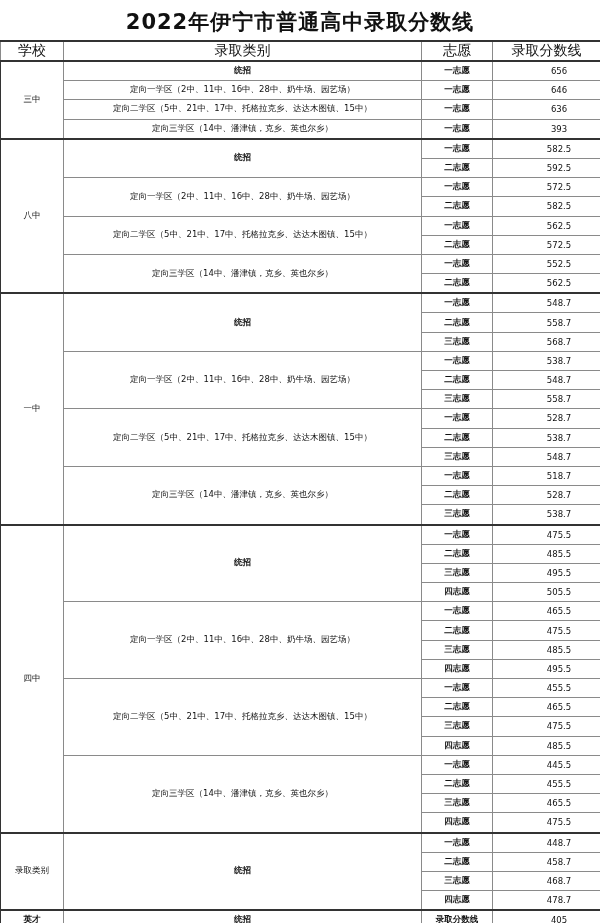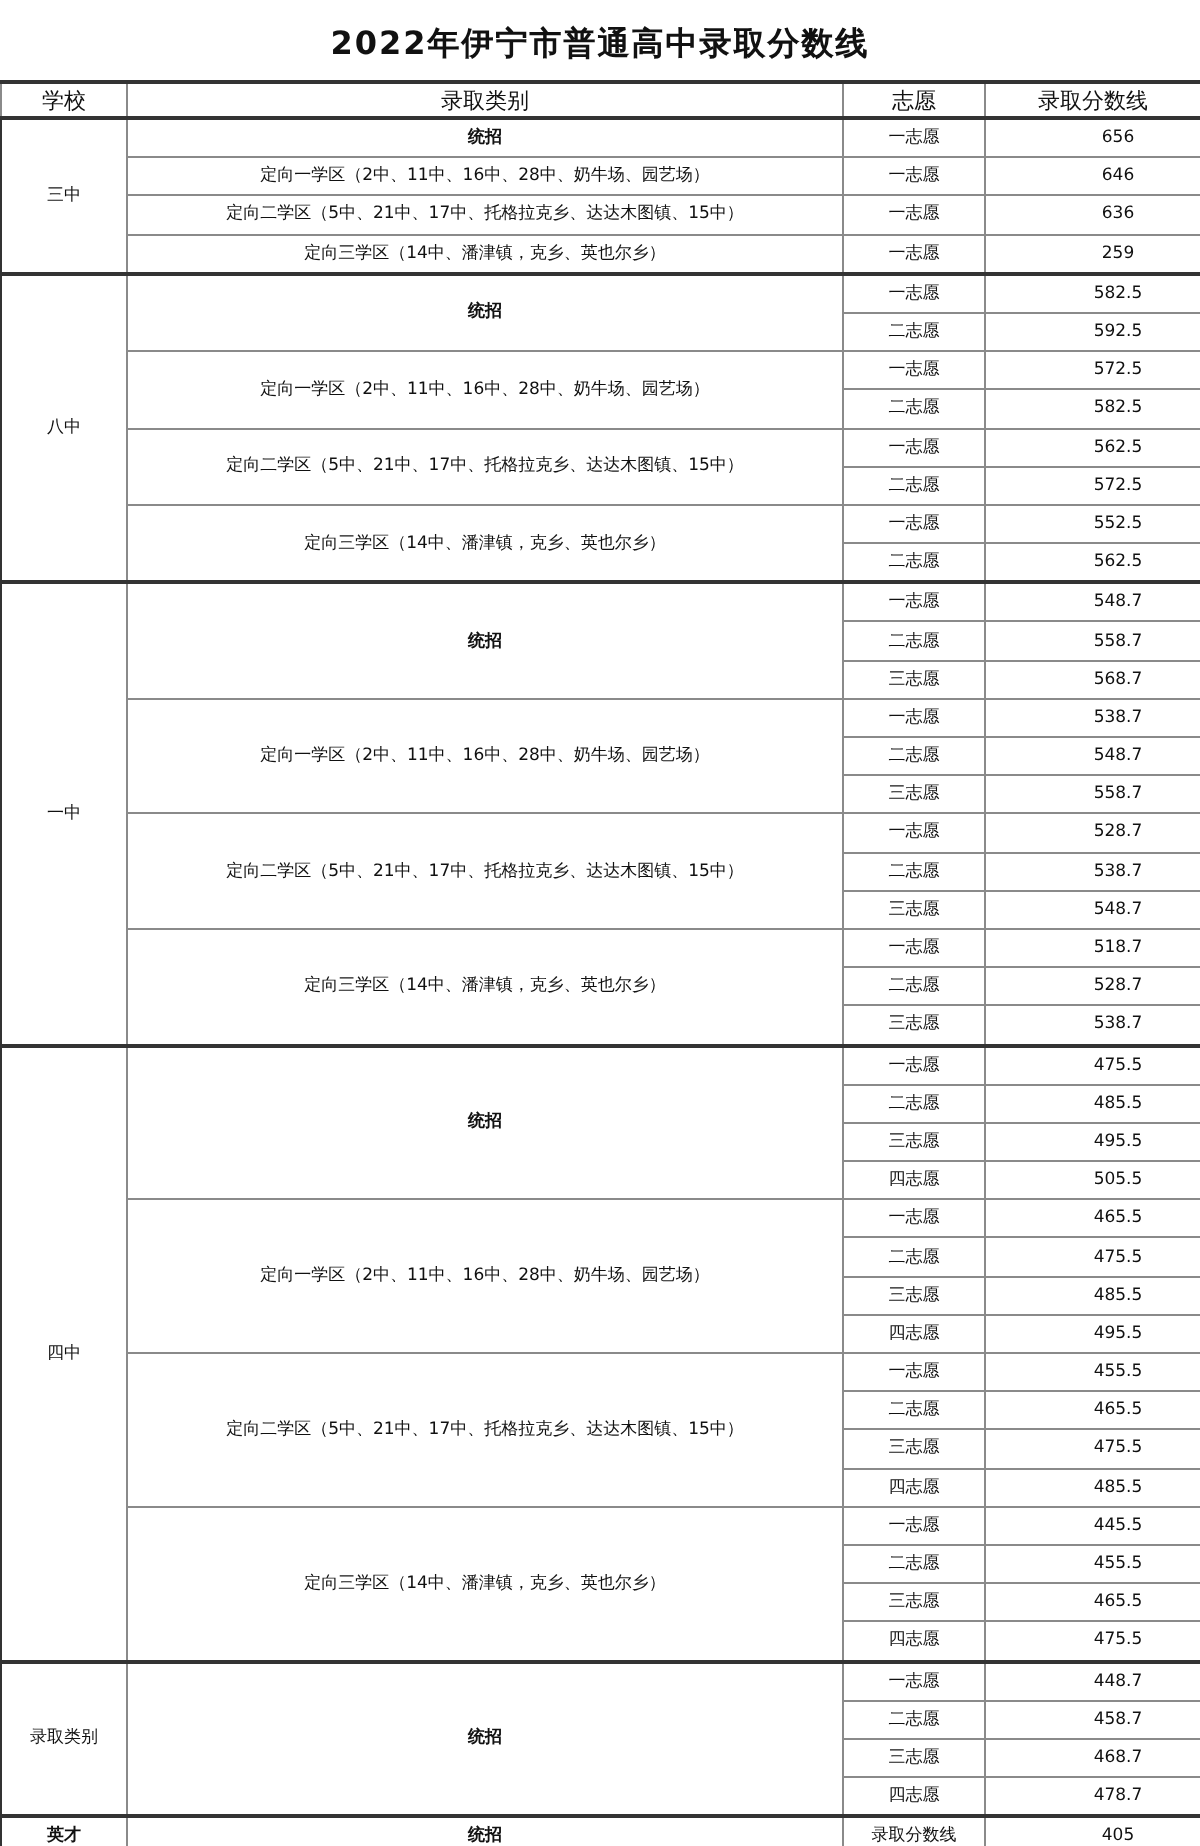--- a/index.html
+++ b/index.html
@@ -1,40 +1,40 @@
 <!DOCTYPE html>
 <html><head>
 <meta charset="utf-8">
 <style>
   html, body { margin: 0; padding: 0; background: #ffffff; }
   body { width: 600px; height: 923px; overflow: hidden; font-family: "DejaVu Sans", sans-serif; color: #111; }
   .title {
     height: 40px; line-height: 44px; text-align: center;
-    font-size: 16px; font-weight: bold; letter-spacing: 1px; color: #111;
+    font-size: 21px; font-weight: bold; letter-spacing: 1px; color: #111;
     font-family: "DejaVu Sans", sans-serif;
   }
   table {
     border-collapse: collapse; width: 600px; table-layout: fixed;
     font-size: 8.5px;
   }
   col.c1 { width: 63px; }
   col.c2 { width: 358px; }
   col.c3 { width: 71px; }
   col.c4 { width: 108px; }
   td, th {
     border: 1px solid #8a8a8a; text-align: center; vertical-align: middle;
     padding: 0; height: 18.2px; font-weight: normal;
   }
-  th { font-size: 11px; border-top: 2px solid #333; border-bottom: 2px solid #333; height: 16px; }
+  th { font-size: 14px; border-top: 2px solid #333; border-bottom: 2px solid #333; height: 16px; }
   tr.group-start td { border-top: 2px solid #333; }
   td.school { border-left: 1px solid #333; }
   td.cat { font-weight: normal; }
   td.cat.plain { font-weight: bold; }
   td.score { border-right: 1px solid #8a8a8a; padding-left: 25px; }
-  td.choice { font-weight: normal; text-align: center; }
+  td.choice { font-weight: bold; text-align: center; }
   tr.last td { border-bottom: 2px solid #333; }
 </style>
 </head>
 <body>
 
 <div class="title">2022年伊宁市普通高中录取分数线</div>
 
 <table>
   <colgroup>
       <col class="c1">
@@ -63,21 +63,21 @@
         <td class="score">646</td>
       </tr>
       <tr>
         <td class="cat" rowspan="1">定向二学区（5中、21中、17中、托格拉克乡、达达木图镇、15中）</td>
         <td class="choice">一志愿</td>
         <td class="score">636</td>
       </tr>
       <tr>
         <td class="cat" rowspan="1">定向三学区（14中、潘津镇，克乡、英也尔乡）</td>
         <td class="choice">一志愿</td>
-        <td class="score">259</td>
+        <td class="score">393</td>
       </tr>
       <tr class="group-start">
         <td class="school" rowspan="8">八中</td>
         <td class="cat plain" rowspan="2">统招</td>
         <td class="choice">一志愿</td>
         <td class="score">582.5</td>
       </tr>
       <tr>
         <td class="choice">二志愿</td>
         <td class="score">592.5</td>

